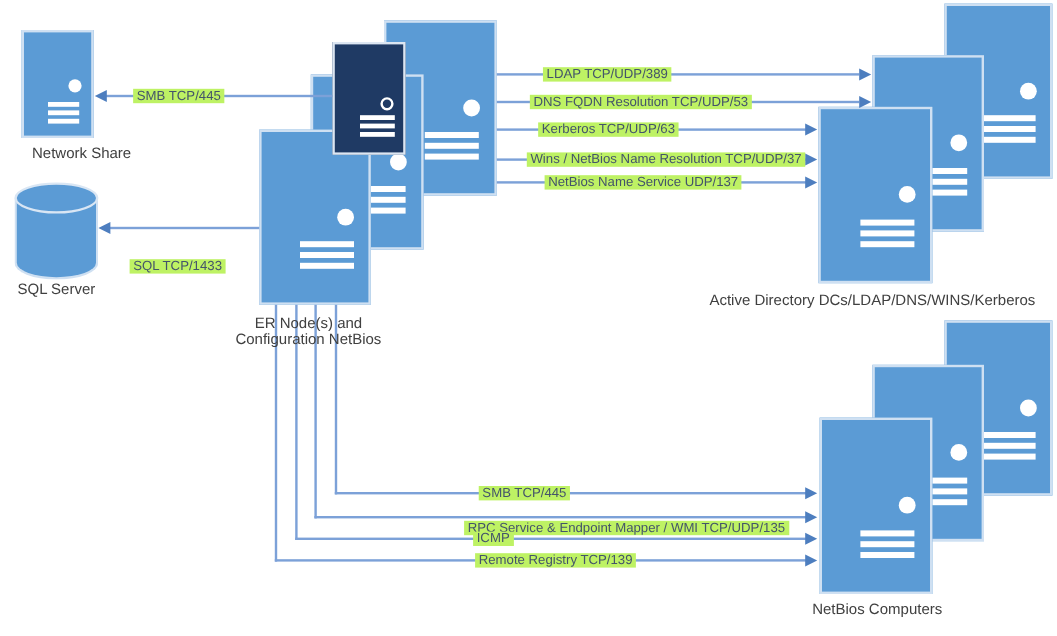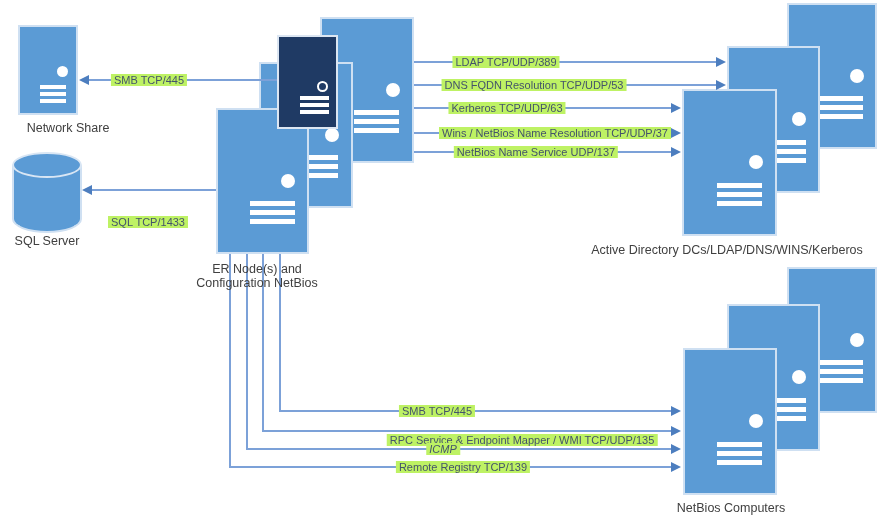--- a/index.html
+++ b/index.html
@@ -211,21 +211,21 @@
     <div class="line" style="left:262px;top:254px;width:2px;height:178px;"></div>
     <div class="line" style="left:262px;top:430px;width:411px;height:2px;"></div>
     <div class="arrow-r" style="left:671px;top:426px;"></div>
     <div class="conn-label" style="left:522px;top:440px;">RPC Service &amp; Endpoint Mapper / WMI TCP/UDP/135</div>
   </div>
 
   <div>
     <div class="line" style="left:246px;top:254px;width:2px;height:196px;"></div>
     <div class="line" style="left:246px;top:448px;width:427px;height:2px;"></div>
     <div class="arrow-r" style="left:671px;top:444px;"></div>
-    <div class="conn-label" style="left:443px;top:449px;font-style:italic;">ICMP</div>
+    <div class="conn-label" style="left:411px;top:449px;">ICMP</div>
   </div>
 
   <div>
     <div class="line" style="left:229px;top:254px;width:2px;height:214px;"></div>
     <div class="line" style="left:229px;top:466px;width:444px;height:2px;"></div>
     <div class="arrow-r" style="left:671px;top:462px;"></div>
     <div class="conn-label" style="left:463px;top:467px;">Remote Registry TCP/139</div>
   </div>
 
 </div>

